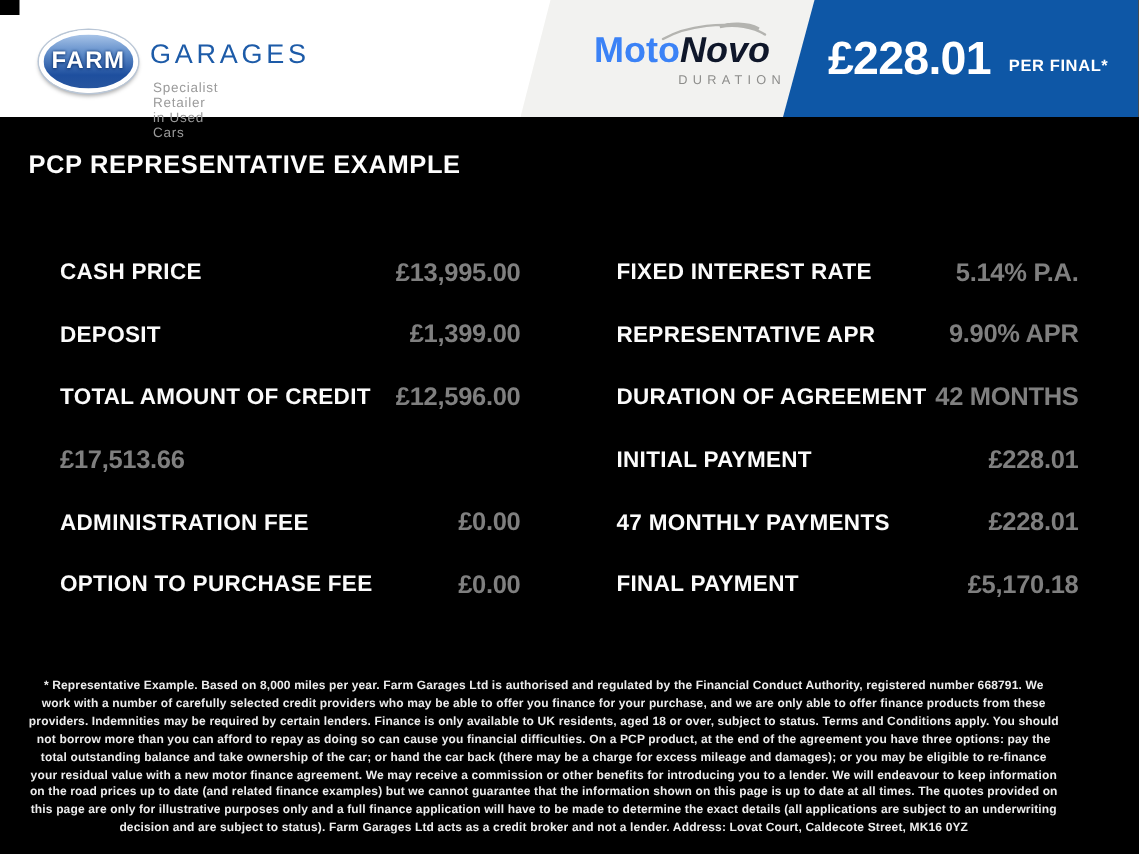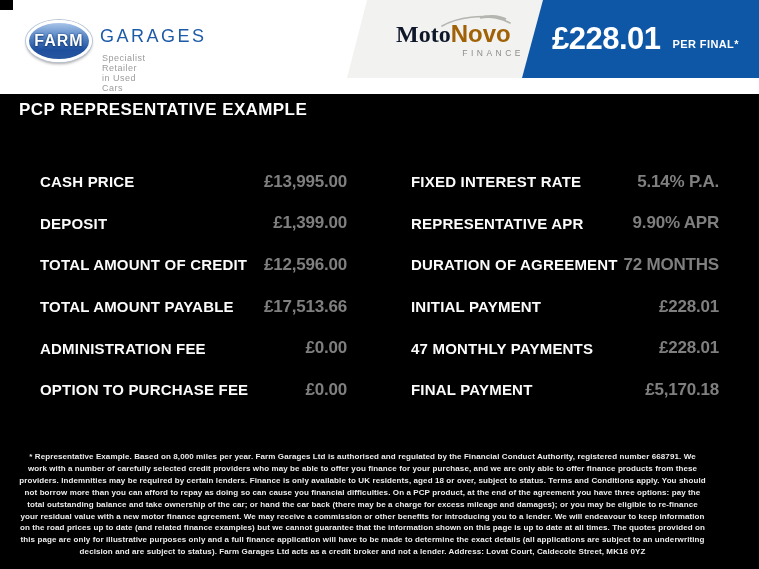--- a/index.html
+++ b/index.html
@@ -6,21 +6,21 @@
   html,body { width:759px; height:569px; }
   body {
     font-family:"Liberation Sans", sans-serif;
     background:#000;
     position:relative;
     overflow:hidden;
   }
   .page { position:absolute; inset:0; width:759px; height:569px; background:#000; }
 
   
-  .header { position:absolute; top:0; left:0; width:759px; height:94px; background:#ffffff; }
+  .header { position:absolute; top:0; left:0; width:759px; height:78px; background:#ffffff; }
   .corner-square { position:absolute; top:0; left:0; width:13px; height:10px; background:#000; }
   .gray-skew {
     position:absolute; top:0; left:0; width:759px; height:78px;
     background:#f2f2f0;
     clip-path:polygon(367px 0, 759px 0, 759px 78px, 347px 78px);
   }
   .blue-skew {
     position:absolute; top:0; left:0; width:759px; height:78px;
     background:#0e57a6;
     clip-path:polygon(543px 0, 759px 0, 759px 78px, 522px 78px);
@@ -46,22 +46,22 @@
   }
   .garages-tag {
     position:absolute; left:102px; top:53px;
     color:#9b9b9b; font-size:9px; letter-spacing:0.5px;
   }
 
   
   .motonovo { position:absolute; left:396px; top:22px; width:130px; }
   .swoosh-icon { position:absolute; left:44px; top:-9px; width:76px; height:16px; }
   .moto-row { font-size:24px; font-weight:bold; letter-spacing:0; line-height:1; }
-  .moto-part1 { color:#0f172a;font-family:Liberation Serif, serif; }
-  .moto-part2 { color:#a16207; }
+  .moto-part1 { color:#3b82f6; }
+  .moto-part2 { color:#0f172a;font-style:italic; }
   .finance-word {
     text-align:right; color:#8d8d8b; font-size:8.5px; letter-spacing:3.5px;
     margin-top:2px; padding-right:2px;
   }
 
   
   .price-banner {
     position:absolute; left:552px; top:0; height:78px; width:200px;
     display:flex; align-items:center; gap:12px;
   }
@@ -112,21 +112,21 @@
       <div class="garages-tag">Specialist Retailer in Used Cars</div>
     </div>
 
     <div class="motonovo">
       <svg class="swoosh-icon" viewBox="0 0 76 16">
         <path d="M2 13 C 18 4, 42 1, 66 6 C 58 2, 46 2, 40 5 C 50 3, 62 5, 70 10" fill="none" stroke="#b4b4b0" stroke-width="1.6" stroke-linecap="round"></path>
       </svg>
       <div class="moto-row">
         <span class="moto-part1">Moto</span><span class="moto-part2">Novo</span>
       </div>
-      <div class="finance-word">FINANCE</div>
+      <div class="finance-word">DURATION</div>
     </div>
 
     <div class="price-banner">
       <span class="price-amount">£228.01</span>
       <span class="price-suffix">PER FINAL*</span>
     </div>
   </div>
 
   <div class="pcp-heading">PCP REPRESENTATIVE EXAMPLE</div>
 
@@ -157,27 +157,26 @@
     </div>
 
     <div class="t-row">
       <div class="pair-left">
         <span class="t-label">TOTAL AMOUNT OF CREDIT</span>
         <span class="t-value">£12,596.00</span>
       </div>
       <div class="pair-gap"></div>
       <div class="pair-right">
         <span class="t-label">DURATION OF AGREEMENT</span>
-        <span class="t-value">72 MONTHS</span>
-      </div>
-    </div>
-
-    <div class="t-row">
-      <div class="pair-left">
-        <span class="t-label">TOTAL AMOUNT PAYABLE</span>
+        <span class="t-value">42 MONTHS</span>
+      </div>
+    </div>
+
+    <div class="t-row">
+      <div class="pair-left">
         <span class="t-value">£17,513.66</span>
       </div>
       <div class="pair-gap"></div>
       <div class="pair-right">
         <span class="t-label">INITIAL PAYMENT</span>
         <span class="t-value">£228.01</span>
       </div>
     </div>
 
     <div class="t-row">

